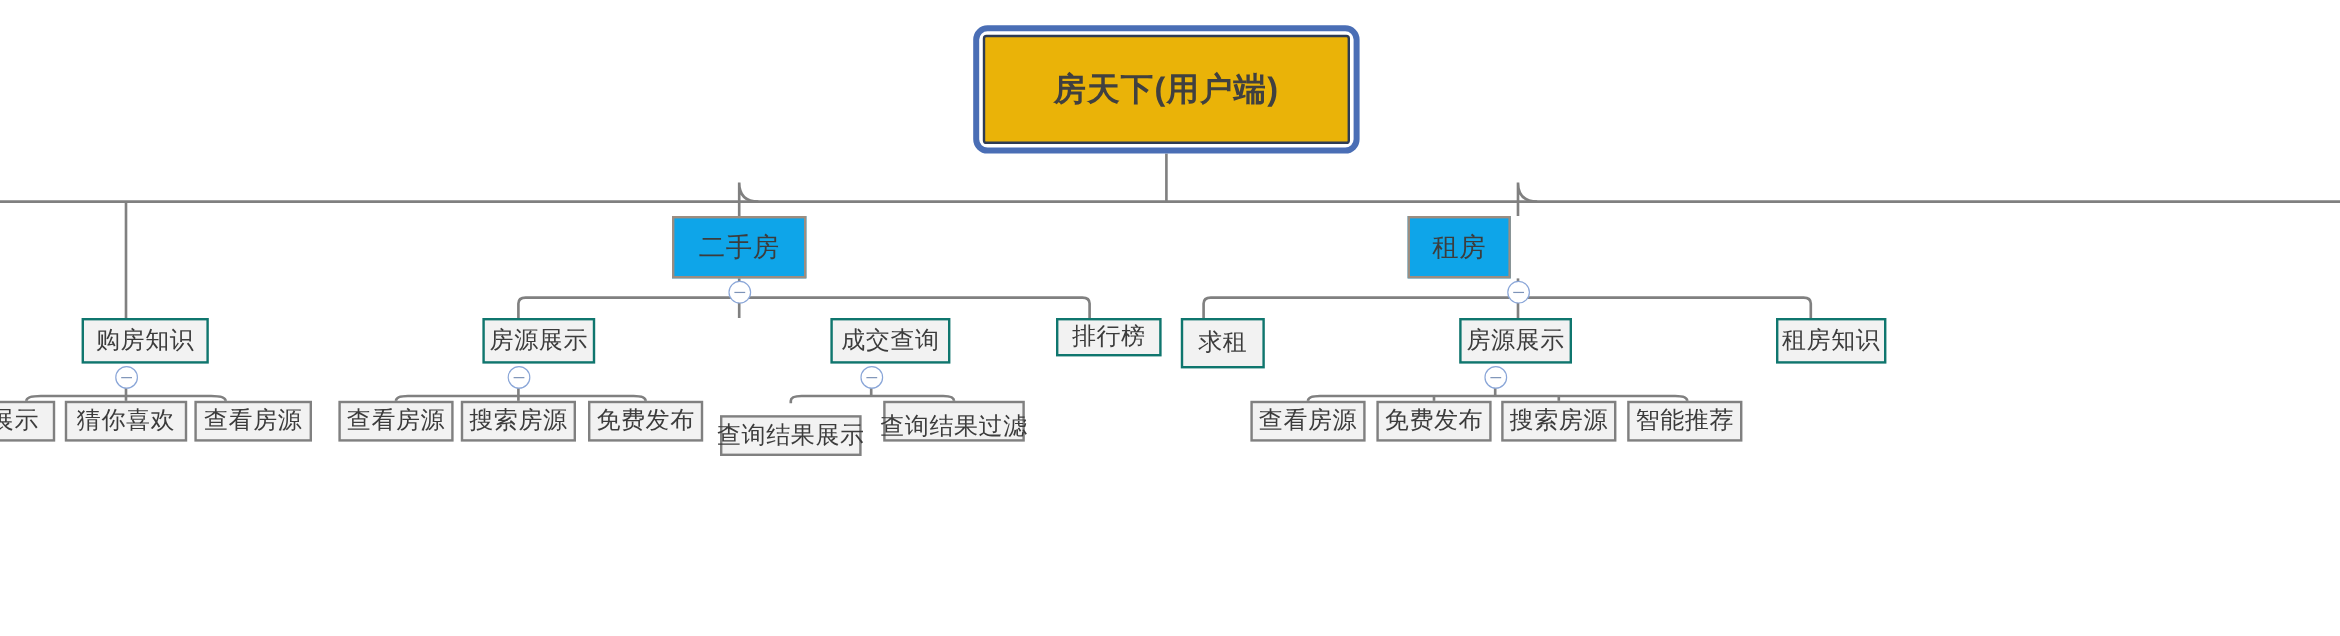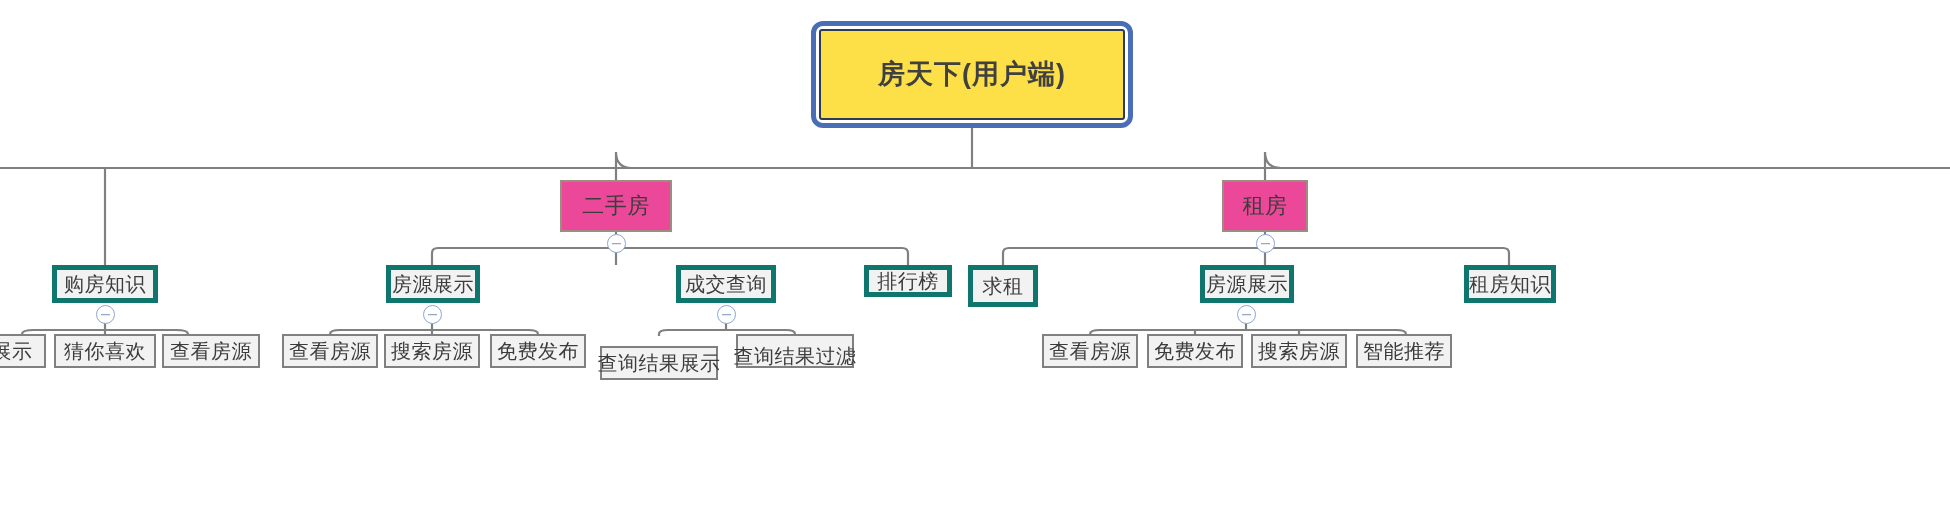--- a/index.html
+++ b/index.html
@@ -33,48 +33,48 @@
     background: #f2f2f2;
     border: 2px solid #808080;
     font-size: 20px;
     line-height: 1;
     letter-spacing: 0.5px;
     z-index: 5;
   }
 
   
   .node.root {
-    background: #fde047;
+    background: #eab308;
     border: 2px solid #2d3b55;
     border-radius: 3px;
     font-size: 27px;
     font-weight: bold;
     color: #404040;
     letter-spacing: 1px;
     z-index: 7;
     justify-content: center;
   }
   .root-shell {
     position: absolute;
     border: 5px solid #4a6eb5;
     border-radius: 12px;
     background: #ffffff;
     z-index: 6;
   }
 
   
   .node.cat {
-    background: #ec4899;
+    background: #0ea5e9;
     border: 2px solid #9c8d80;
     font-size: 22px;
     color: #3c3c3c;
   }
 
   
-  .node.sub  { background: #f2f2f2; border: 5px solid #0f766e; font-size: 20px; }
+  .node.sub  { background: #f2f2f2; border: 2px solid #0f766e; font-size: 20px; margin-left: 16px; }
   .node.leaf { background: #f2f2f2; border: 2px solid #808080; font-size: 20px; }
 
   
   .toggle {
     position: absolute;
     width: 19px; height: 19px;
     border-radius: 50%;
     background: #ffffff;
     border: 1.4px solid #8aa6d8;
     z-index: 9;
@@ -136,21 +136,21 @@
   <div class="root-shell" style="left:811px; top:21px; width:322px; height:107px;"></div>
   <div class="node root" style="left:819px; top:29px; width:306px; height:91px;">
     <span>房天下(用户端)</span>
   </div>
 
   <div class="node cat" style="left:560px; top:180px; width:112px; height:52px;">
     <span>二手房</span>
   </div>
   <div class="toggle" style="left:607px; top:234px;"></div>
 
-  <div class="node cat" style="left:1222px; top:180px; width:86px; height:52px;">
+  <div class="node cat" style="left:1173px; top:180px; width:86px; height:52px;">
     <span>租房</span>
   </div>
   <div class="toggle" style="left:1256px; top:234px;"></div>
 
   <div class="node sub" style="left:52px; top:265px; width:106px; height:38px;">
     <span>购房知识</span>
   </div>
   <div class="toggle" style="left:96px; top:305px;"></div>
 
   <div class="node sub" style="left:386px; top:265px; width:94px; height:38px;">

